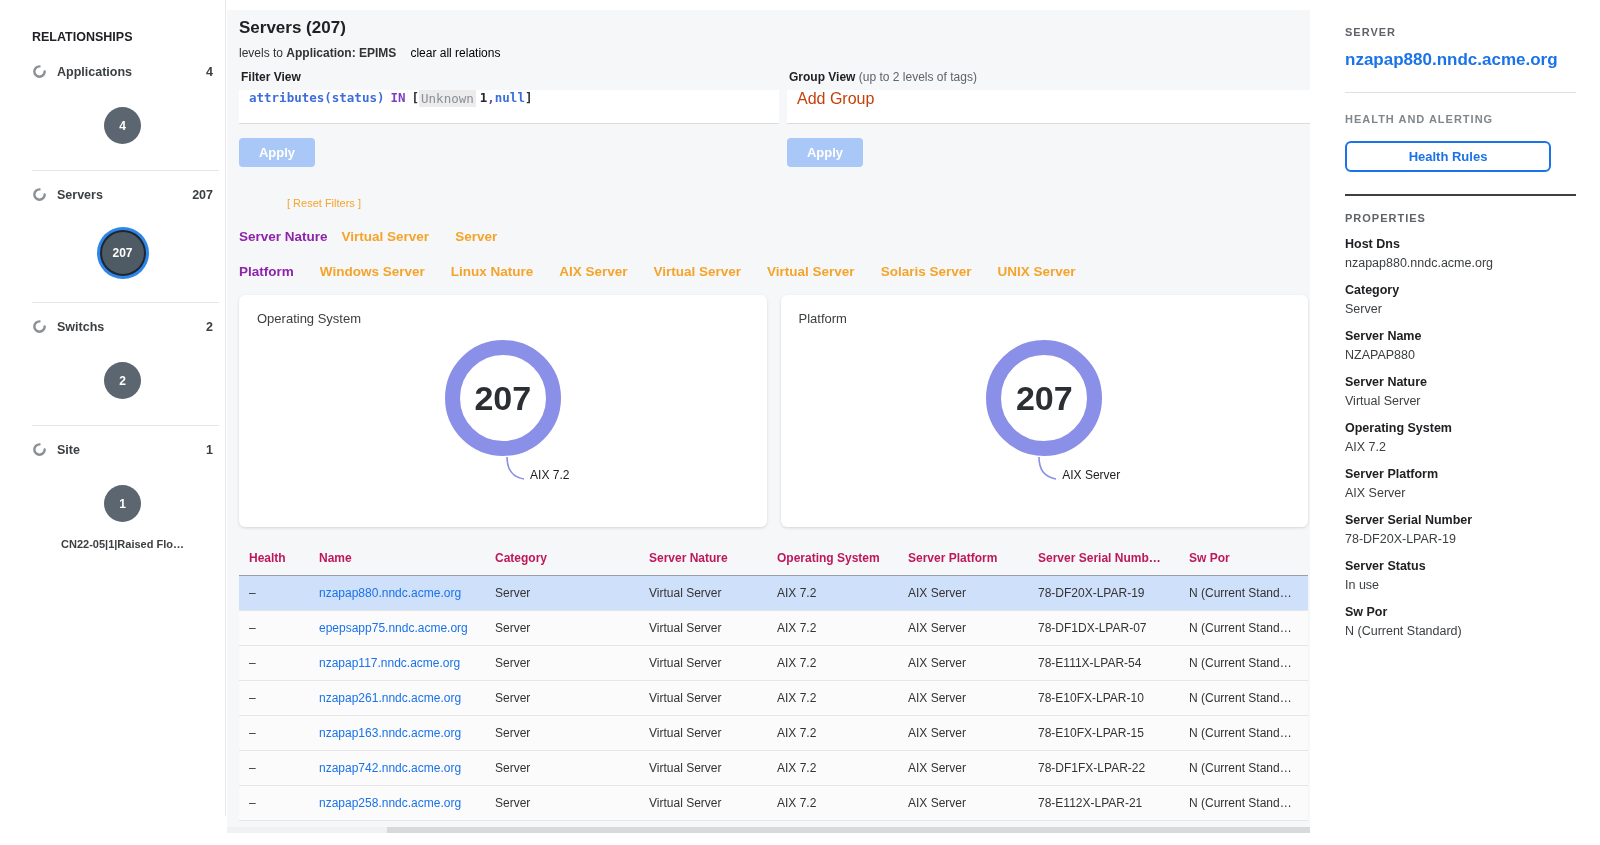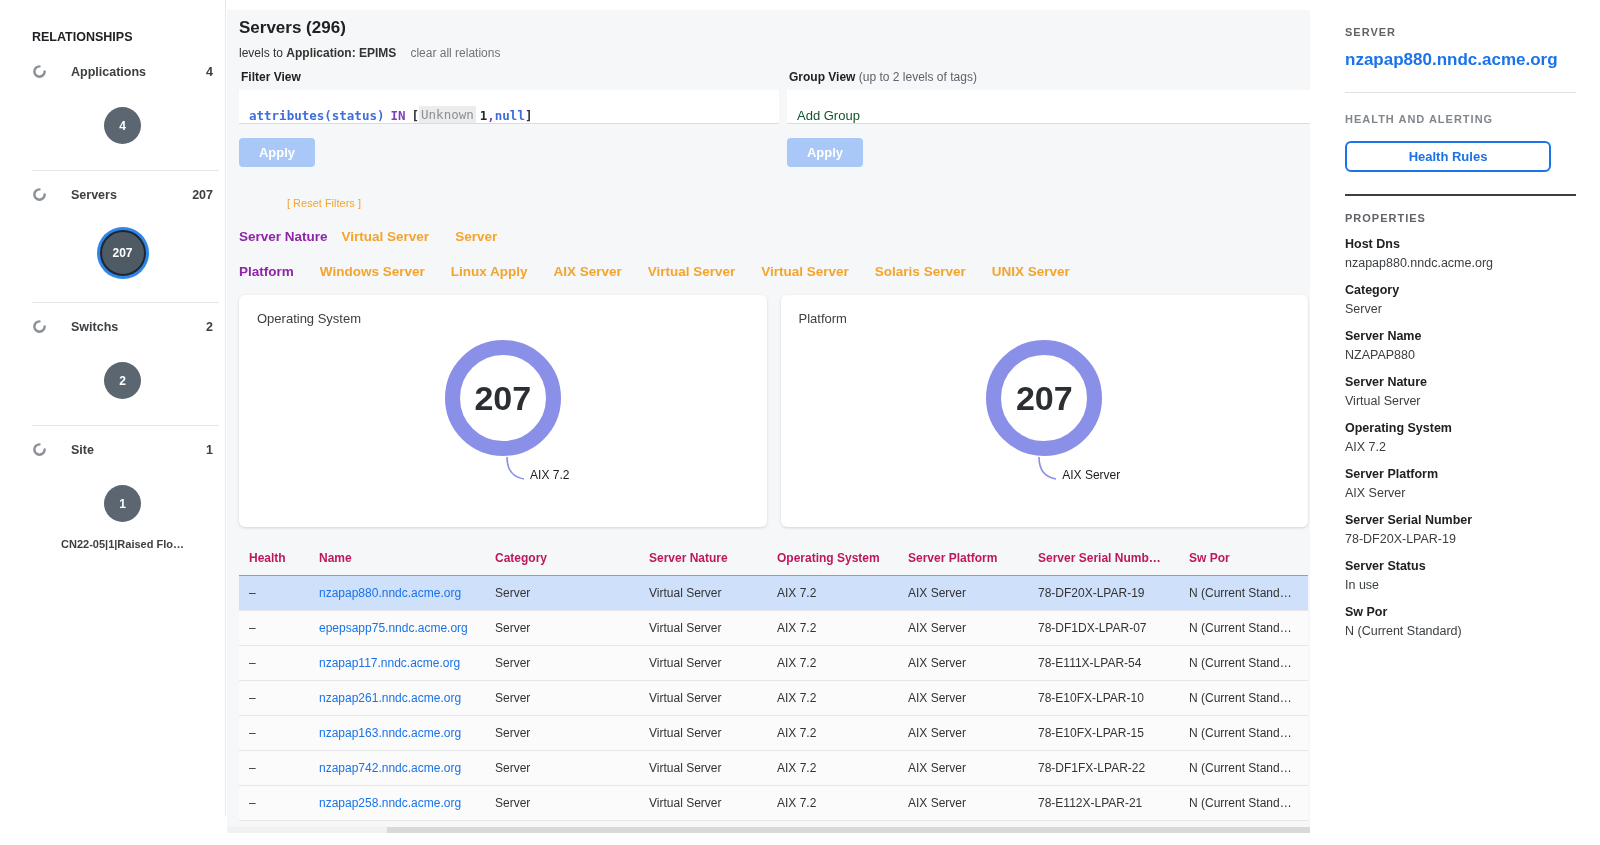--- a/index.html
+++ b/index.html
@@ -6,60 +6,60 @@
   html,body { width:1600px; height:845px; background:#ffffff;
     font-family:"Liberation Sans", sans-serif; color:#202124; overflow:hidden; }
   #stage { position:relative; width:1600px; height:845px; }
 
   
   #sidebar { position:absolute; left:0; top:0; width:226px; height:816px;
     background:#fff; border-right:1px solid #e8e8e8; }
   .sb-title { margin:30px 0 4px 32px; font-size:12.5px; font-weight:bold; color:#202124; }
   .sb-section { margin-left:32px; margin-right:6px; padding:16px 6px 26px 0; }
   .sb-section + .sb-section { border-top:1px solid #e6e6e6; }
-  .sb-row { display:flex; align-items:center; gap:24px; cursor:pointer;justify-content:flex-end; }
+  .sb-row { display:flex; align-items:center; gap:10px; cursor:pointer;justify-content:flex-end; }
   .sb-row .sync { width:15px; height:15px; flex:0 0 15px; }
   .sb-label { font-size:12.5px; font-weight:bold; color:#3c4043; }
   .sb-count { margin-left:auto; font-size:12.5px; font-weight:bold; color:#3c4043; }
   .sb-badge-wrap { display:flex; flex-direction:column; align-items:center; margin-top:28px; }
   .badge { width:37px; height:37px; border-radius:50%; background:#5b6670;
     color:#fff; font-size:12px; font-weight:bold; display:flex;
     align-items:center; justify-content:center; cursor:pointer; }
   .badge.selected { width:46px; height:46px; background:#4e5a64;
     border:2px solid #1d2733; box-shadow:0 0 0 3px #2e87e8; }
   .sb-extra { margin-top:16px; font-size:11px; font-weight:bold; color:#3c4043; }
 
   
   #main { position:absolute; left:227px; top:10px; width:1083px; height:823px;
     background:#f6f7f8; padding:8px 0 0 12px; }
   .m-title { font-size:17px; font-weight:bold; color:#202124; }
   .m-sub { margin-top:8px; font-size:12px; color:#333; }
   .m-sub b { font-weight:bold; }
-  .link { color:#737373; cursor:pointer; text-decoration:none; }
+  .link { color:#000000; cursor:pointer; text-decoration:none; }
   .m-sub .link { margin-left:14px; }
 
   .controls { display:flex; margin-top:6px; }
   .ctrl-col1 { width:540px; margin-right:8px; }
   .ctrl-col2 { flex:1; margin-right:0; }
   .ctrl-label { font-size:12px; font-weight:bold; color:#202124; padding:4px 0 6px 2px; }
   .ctrl-label .hint { font-weight:normal; color:#5f6368; }
   .ctrl-input { height:34px; background:#fff; border:none; border-bottom:1px solid #dcdcdc;
-    display:flex; align-items:flex-end; padding:0 10px; width:100%; }
+    display:flex; align-items:flex-start; padding:0 10px; width:100%; }
   .code { font-family:"DejaVu Sans Mono", monospace; font-size:12.5px; letter-spacing:0; }
   .tk-fn { color:#3d6edb; font-weight:bold; }
   .tk-op { color:#7c3fbf; font-weight:bold; margin:0 6px; }
   .tk-br { color:#30343a; font-weight:bold; }
   .tk-chip { color:#8a8f96; background:#ececec; padding:1px 2px; }
   .tk-num { color:#23262b; font-weight:bold; margin-left:4px; }
   .tk-comma { color:#7c3fbf; font-weight:bold; }
   .tk-null { color:#3d6edb; font-weight:bold; }
   .apply-btn { margin-top:14px; width:76px; height:29px; background:#a9c7f7;
     border:none; border-radius:4px; color:#fff; font-size:13px; font-weight:bold;
     font-family:"Liberation Sans",sans-serif; cursor:default; }
-  .grp-input { font-size:13px; color:#14532d; }
+  .grp-input { font-size:16px; color:#c2410c; }
 
   .reset-link { margin-top:30px; font-size:11px; color:#f5a42b; cursor:pointer; width:max-content;padding-left:48px; }
   .tag-row { margin-top:20px; display:flex; align-items:baseline; gap:26px; }
   .tag-cat { font-size:13.5px; font-weight:bold; color:#8e24aa; }
   .tag { font-size:13.5px; font-weight:bold; color:#f5a42b; cursor:pointer; }
   .tag-row.first { gap:14px; }
   .tag-row.first .tag { margin-right:12px; }
 
   .cards { display:flex; gap:14px; margin-top:16px; margin-right:2px; }
   .card { flex:1; height:232px; background:#fff; border-radius:6px;
@@ -162,21 +162,21 @@
         <span class="sb-count">1</span>
       </div>
       <div class="sb-badge-wrap">
         <div class="badge">1</div>
         <div class="sb-extra">CN22-05|1|Raised Flo…</div>
       </div>
     </div>
   </div>
 
   <div id="main">
-    <div class="m-title">Servers (296)</div>
+    <div class="m-title">Servers (207)</div>
     <div class="m-sub">
       <span>levels to </span><b>Application: EPIMS</b><a class="link">clear all relations</a>
     </div>
 
     <div class="controls">
       <div class="ctrl-col1">
         <div class="ctrl-label">Filter View</div>
         <div class="ctrl-input code">
           <span class="tk-fn">attributes(status)</span>
             <span class="tk-op">IN</span>
@@ -205,21 +205,21 @@
 
     <div class="tag-row first">
       <span class="tag-cat">Server Nature</span>
       <span class="tag">Virtual Server</span>
       <span class="tag">Server</span>
     </div>
 
     <div class="tag-row">
       <span class="tag-cat">Platform</span>
       <span class="tag">Windows Server</span>
-      <span class="tag">Linux Apply</span>
+      <span class="tag">Linux Nature</span>
       <span class="tag">AIX Server</span>
       <span class="tag">Virtual Server</span>
       <span class="tag">Virtual Server</span>
       <span class="tag">Solaris Server</span>
       <span class="tag">UNIX Server</span>
     </div>
 
     <div class="cards">
       <div class="card">
         <div class="card-title">Operating System</div>

